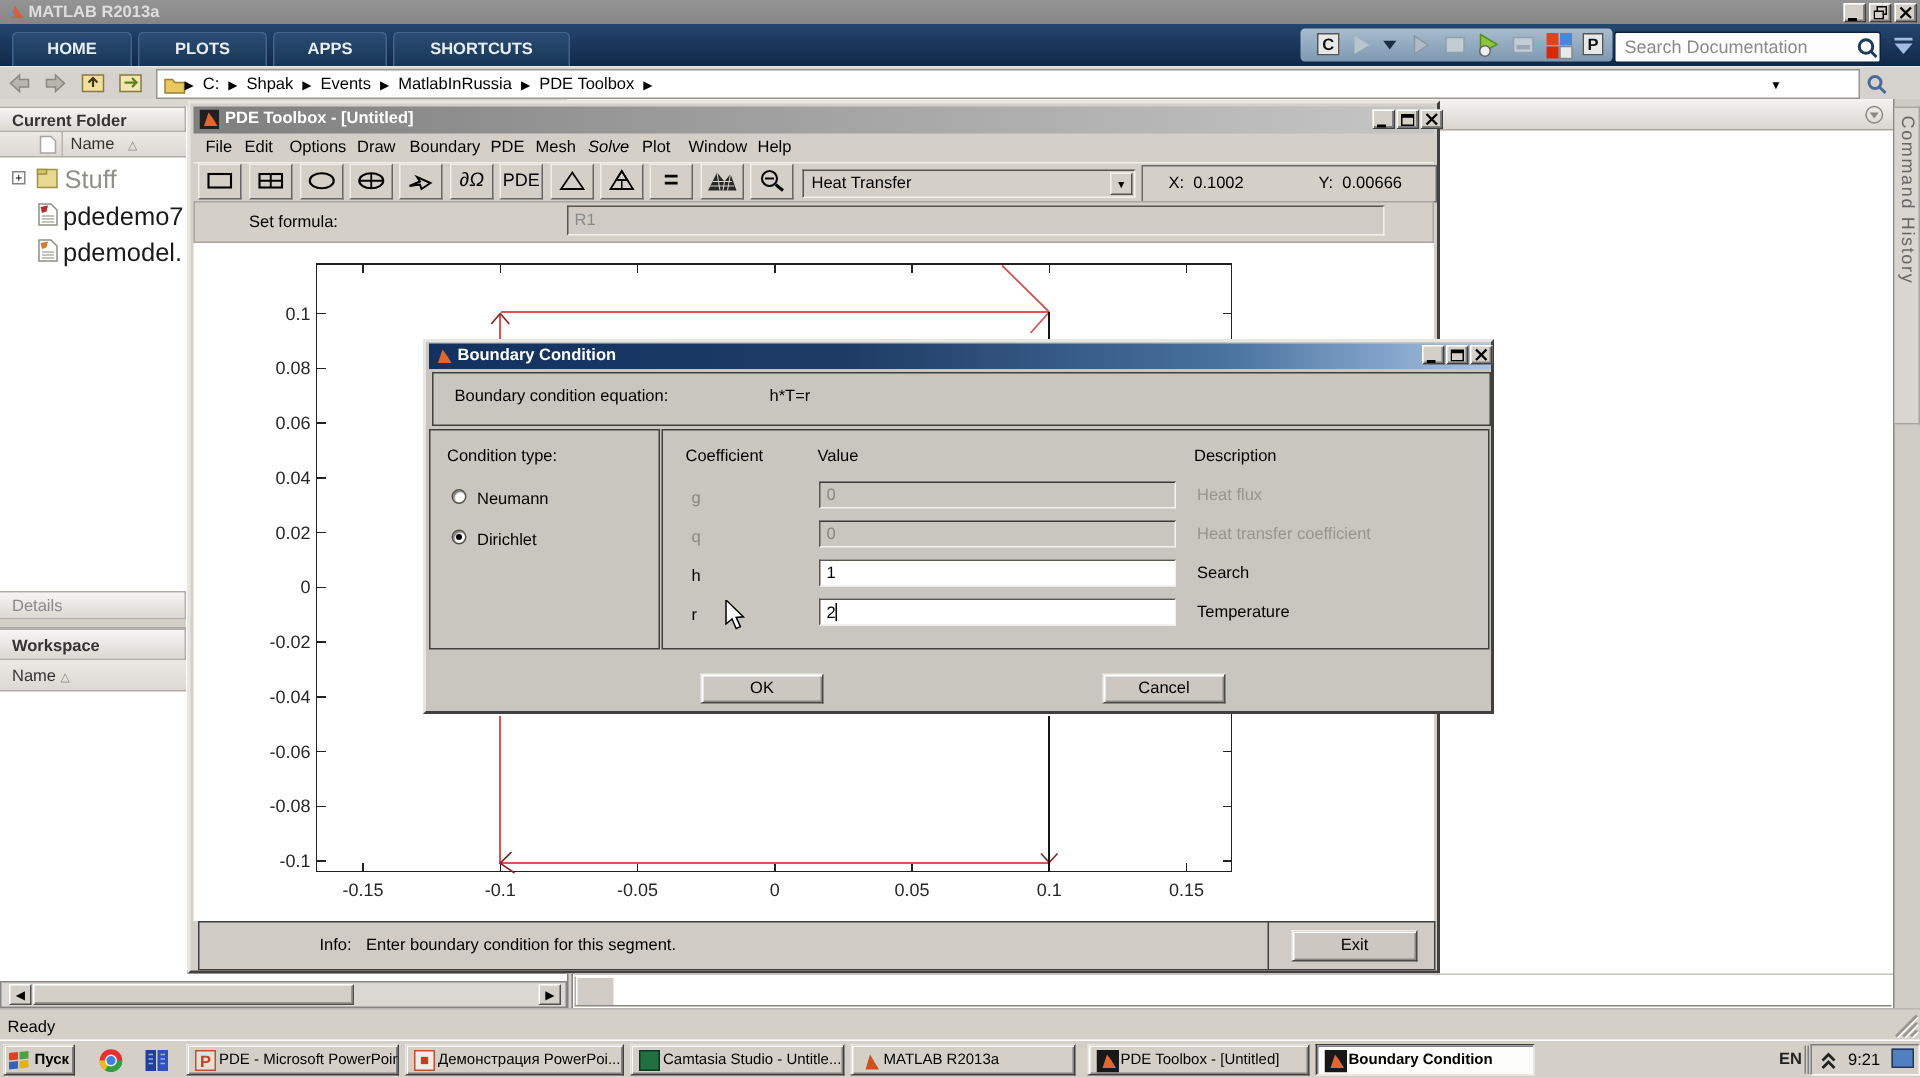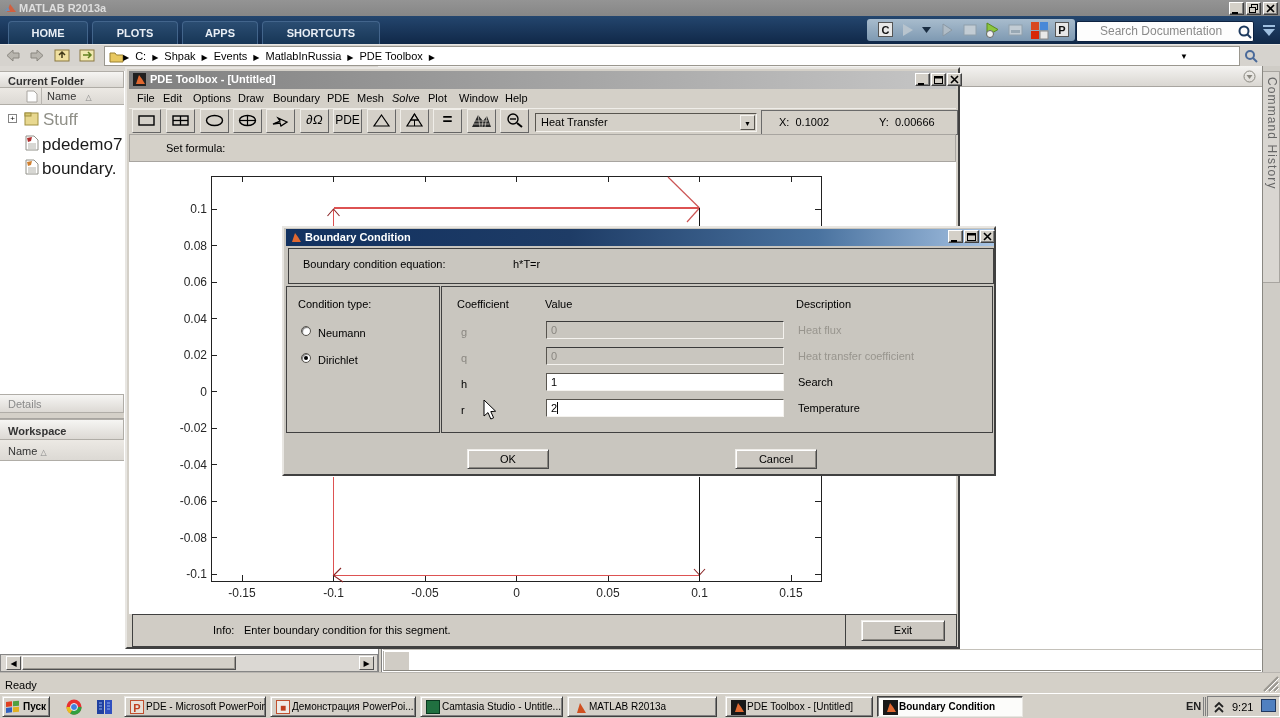--- a/index.html
+++ b/index.html
@@ -7,21 +7,21 @@
 body { position:relative; background:#d4d0c8; font-size:11px; color:#000; }
 .abs { position:absolute; }
 
 #ttl { left:0; top:0; width:1280px; height:16px; background:linear-gradient(to bottom,#949494,#868686); }
 #ttl .txt { position:absolute; left:19px; top:2px; color:#dedede; font-weight:bold; font-size:11px; }
 .wbtn { position:absolute; top:2px; width:15px; height:13px; background:#d4d0c8; border:1px solid; border-color:#fff #404040 #404040 #fff; box-shadow:inset -1px -1px 0 #808080; font-size:9px; line-height:11px; text-align:center; font-weight:bold; color:#000; }
 
 #band { left:0; top:16px; width:1280px; height:28px; background:linear-gradient(to bottom,#24466e,#102848); }
 .tab { position:absolute; top:5px; height:23px; color:#dce4ee; background:linear-gradient(to bottom,#2b4d72,#173656); border:1px solid #43658c; border-bottom:none; border-radius:4px 4px 0 0; color:#e8eef5; font-weight:bold; font-size:11px; text-align:center; }
 #qab { position:absolute; left:867px; top:3px; width:208px; height:22px; background:linear-gradient(to bottom,#a8bccd,#7e99b2); border-radius:3px; }
-#search { position:absolute; left:1076px; top:5px; width:178px; height:21px; background:#fdfdfd; border:1px solid #0d2240; border-radius:2px; color:#8a8a8a; font-size:12px; line-height:19px; padding-left:23px; }
+#search { position:absolute; left:1076px; top:5px; width:178px; height:21px; background:#fdfdfd; border:1px solid #0d2240; border-radius:2px; color:#8a8a8a; font-size:12px; line-height:19px; padding-left:6px; }
 
 #pathrow { left:0; top:44px; width:1280px; height:22px; background:#d6d3ce; border-top:1px solid #e8e6e2; }
 #addr { position:absolute; left:104px; top:1px; width:1136px; height:20px; background:#fff; border:1px solid #9a978f; }
 .crumb { color:#000; font-size:11px; }
 .csep { color:#000; font-size:8px; padding:0 6px; }
 
 #desk { left:0; top:66px; width:1280px; height:606px; background:#fff; }
 #cmdhead { position:absolute; left:378px; top:0px; width:884px; height:21px; background:linear-gradient(to bottom,#f4f3f1,#dad7d2); border-bottom:1px solid #a8a5a0; }
 #cmdhist { position:absolute; left:1262px; top:0px; width:18px; height:606px; background:#cfccc6; border-left:1px solid #8a8882; }
 #cmdhist span { position:absolute; left:2px; top:11px; writing-mode:vertical-rl; font-size:12px; color:#666; letter-spacing:1.1px; }
@@ -185,21 +185,21 @@
         <line x1="3" y1="13" x2="11" y2="13" stroke="#b0b0a8"></line>
       </svg>
     <span class="abs" style="left:42px;top:69px;font-size:17px;color:#1a1a1a;">pdedemo7</span>
     <svg class="abs" style="left:25px;top:93px" width="14" height="16">
         <path d="M1 1 H9 L13 5 V15 H1 Z" fill="#fff" stroke="#909088"></path>
         <path d="M2 3 L7 2 L6 6 L3 7 Z" fill="#d08030"></path>
         <line x1="3" y1="9" x2="11" y2="9" stroke="#b0b0a8"></line>
         <line x1="3" y1="11" x2="11" y2="11" stroke="#b0b0a8"></line>
         <line x1="3" y1="13" x2="11" y2="13" stroke="#b0b0a8"></line>
       </svg>
-    <span class="abs" style="left:42px;top:93px;font-size:17px;color:#1a1a1a;">boundary.</span>
+    <span class="abs" style="left:42px;top:93px;font-size:17px;color:#1a1a1a;">pdemodel.</span>
     <div class="phead" style="position:absolute;left:0;top:328px;width:124px;height:19px;color:#8a8a8a;font-weight:normal;">Details</div>
     <div class="abs" style="left:0;top:347px;width:124px;height:6px;background:#d4d0c8;border-bottom:1px solid #a8a5a0;"></div>
     <div class="phead" style="position:absolute;left:0;top:353px;width:124px;height:21px;padding-top:5px;">Workspace</div>
     <div class="chead" style="position:absolute;left:0;top:374px;width:124px;height:21px;padding-top:5px;">Name <span style="font-size:8px;color:#888;">△</span></div>
   </div>
 </div>
 
 <div class="abs" id="pde">
   <div id="pdettl">
     <svg class="abs" style="left:4px;top:2px" width="13" height="13">
@@ -285,20 +285,21 @@
     </div>
 
     <div class="abs" style="left:632px;top:1px;width:197px;height:25px;border:1px solid #6a6a6a;">
       <span class="abs" style="left:17px;top:5px;">X:&nbsp; 0.1002</span>
       <span class="abs" style="left:117px;top:5px;">Y:&nbsp; 0.00666</span>
     </div>
   </div>
 
   <div class="abs" style="left:2px;top:65px;width:827px;height:28px;border:1px solid #a8a5a0;background:#d4d0c8;">
     <span class="abs" style="left:36px;top:7px;">Set formula:</span>
+    <div class="abs" style="left:248px;top:2px;width:545px;height:20px;border:1px solid;border-color:#58554f #f4f2ee #f4f2ee #58554f;background:#d0ccc5;color:#8a8a8a;padding:3px 0 0 4px;">R1</div>
   </div>
 
   <div class="abs" style="left:2px;top:93px;width:827px;height:452px;background:#fff;">
     <svg width="827" height="452" viewBox="129 162 827 452">
       <g stroke="#222" stroke-width="1" fill="none" shape-rendering="crispEdges">
         <rect x="211" y="176" width="610" height="405"></rect>
 
         <g>
           <line x1="242" y1="575" x2="242" y2="581"></line>
             <line x1="333.5" y1="575" x2="333.5" y2="581"></line>

